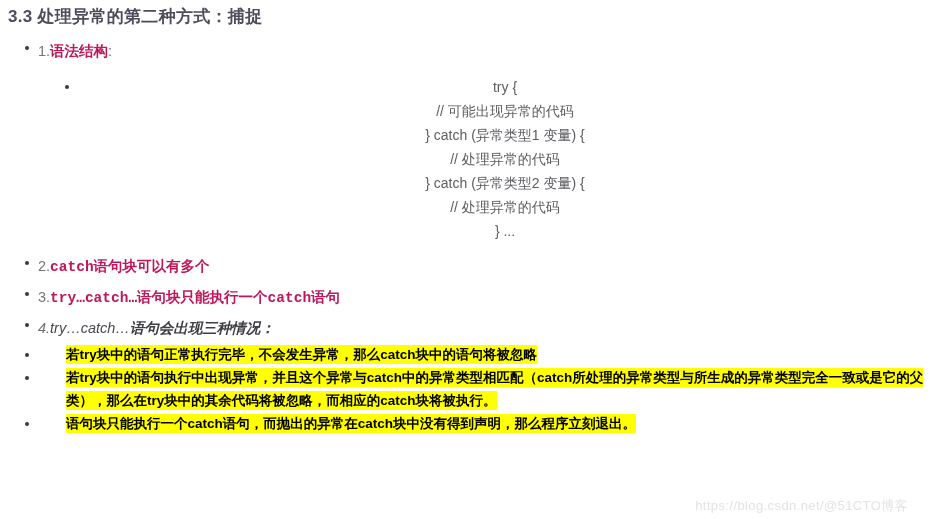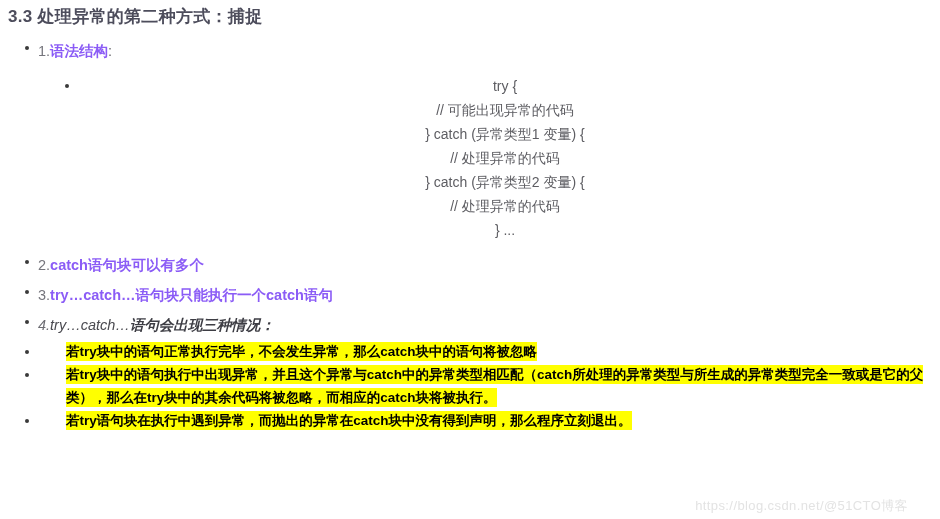--- a/index.html
+++ b/index.html
@@ -76,21 +76,22 @@
     font-size: 14.5px;
     line-height: 30px;
     color: #3f3f46;
   }
   .num {
     color: #76767d;
     font-weight: normal;
   }
   .b {
     font-weight: bold;
-    color: #8b5cf6;
+    color: #be185d;
+    font-family: Liberation Mono, monospace;
   }
   .plain-gray {
     color: #6b6b70;
   }
   .italic-row {
     font-style: italic;
     font-size: 14.5px;
     line-height: 30px;
     color: #4a4a50;
   }
@@ -215,21 +216,21 @@
     <li class="hl-li">
       <span class="bullet"></span>
       <div class="hl-text">
         <span class="mark">若try块中的语句执行中出现异常，并且这个异常与catch中的异常类型相匹配（catch所处理的异常类型与所生成的异常类型完全一致或是它的父类），那么在try块中的其余代码将被忽略，而相应的catch块将被执行。</span>
       </div>
     </li>
 
     <li class="hl-li">
       <span class="bullet"></span>
       <div class="hl-text">
-        <span class="mark">若try语句块在执行中遇到异常，而抛出的异常在catch块中没有得到声明，那么程序立刻退出。</span>
+        <span class="mark">语句块只能执行一个catch语句，而抛出的异常在catch块中没有得到声明，那么程序立刻退出。</span>
       </div>
     </li>
 
 
   </ul>
 
   <div class="watermark">https://blog.csdn.net/@51CTO博客</div>
 
 </div>
 

